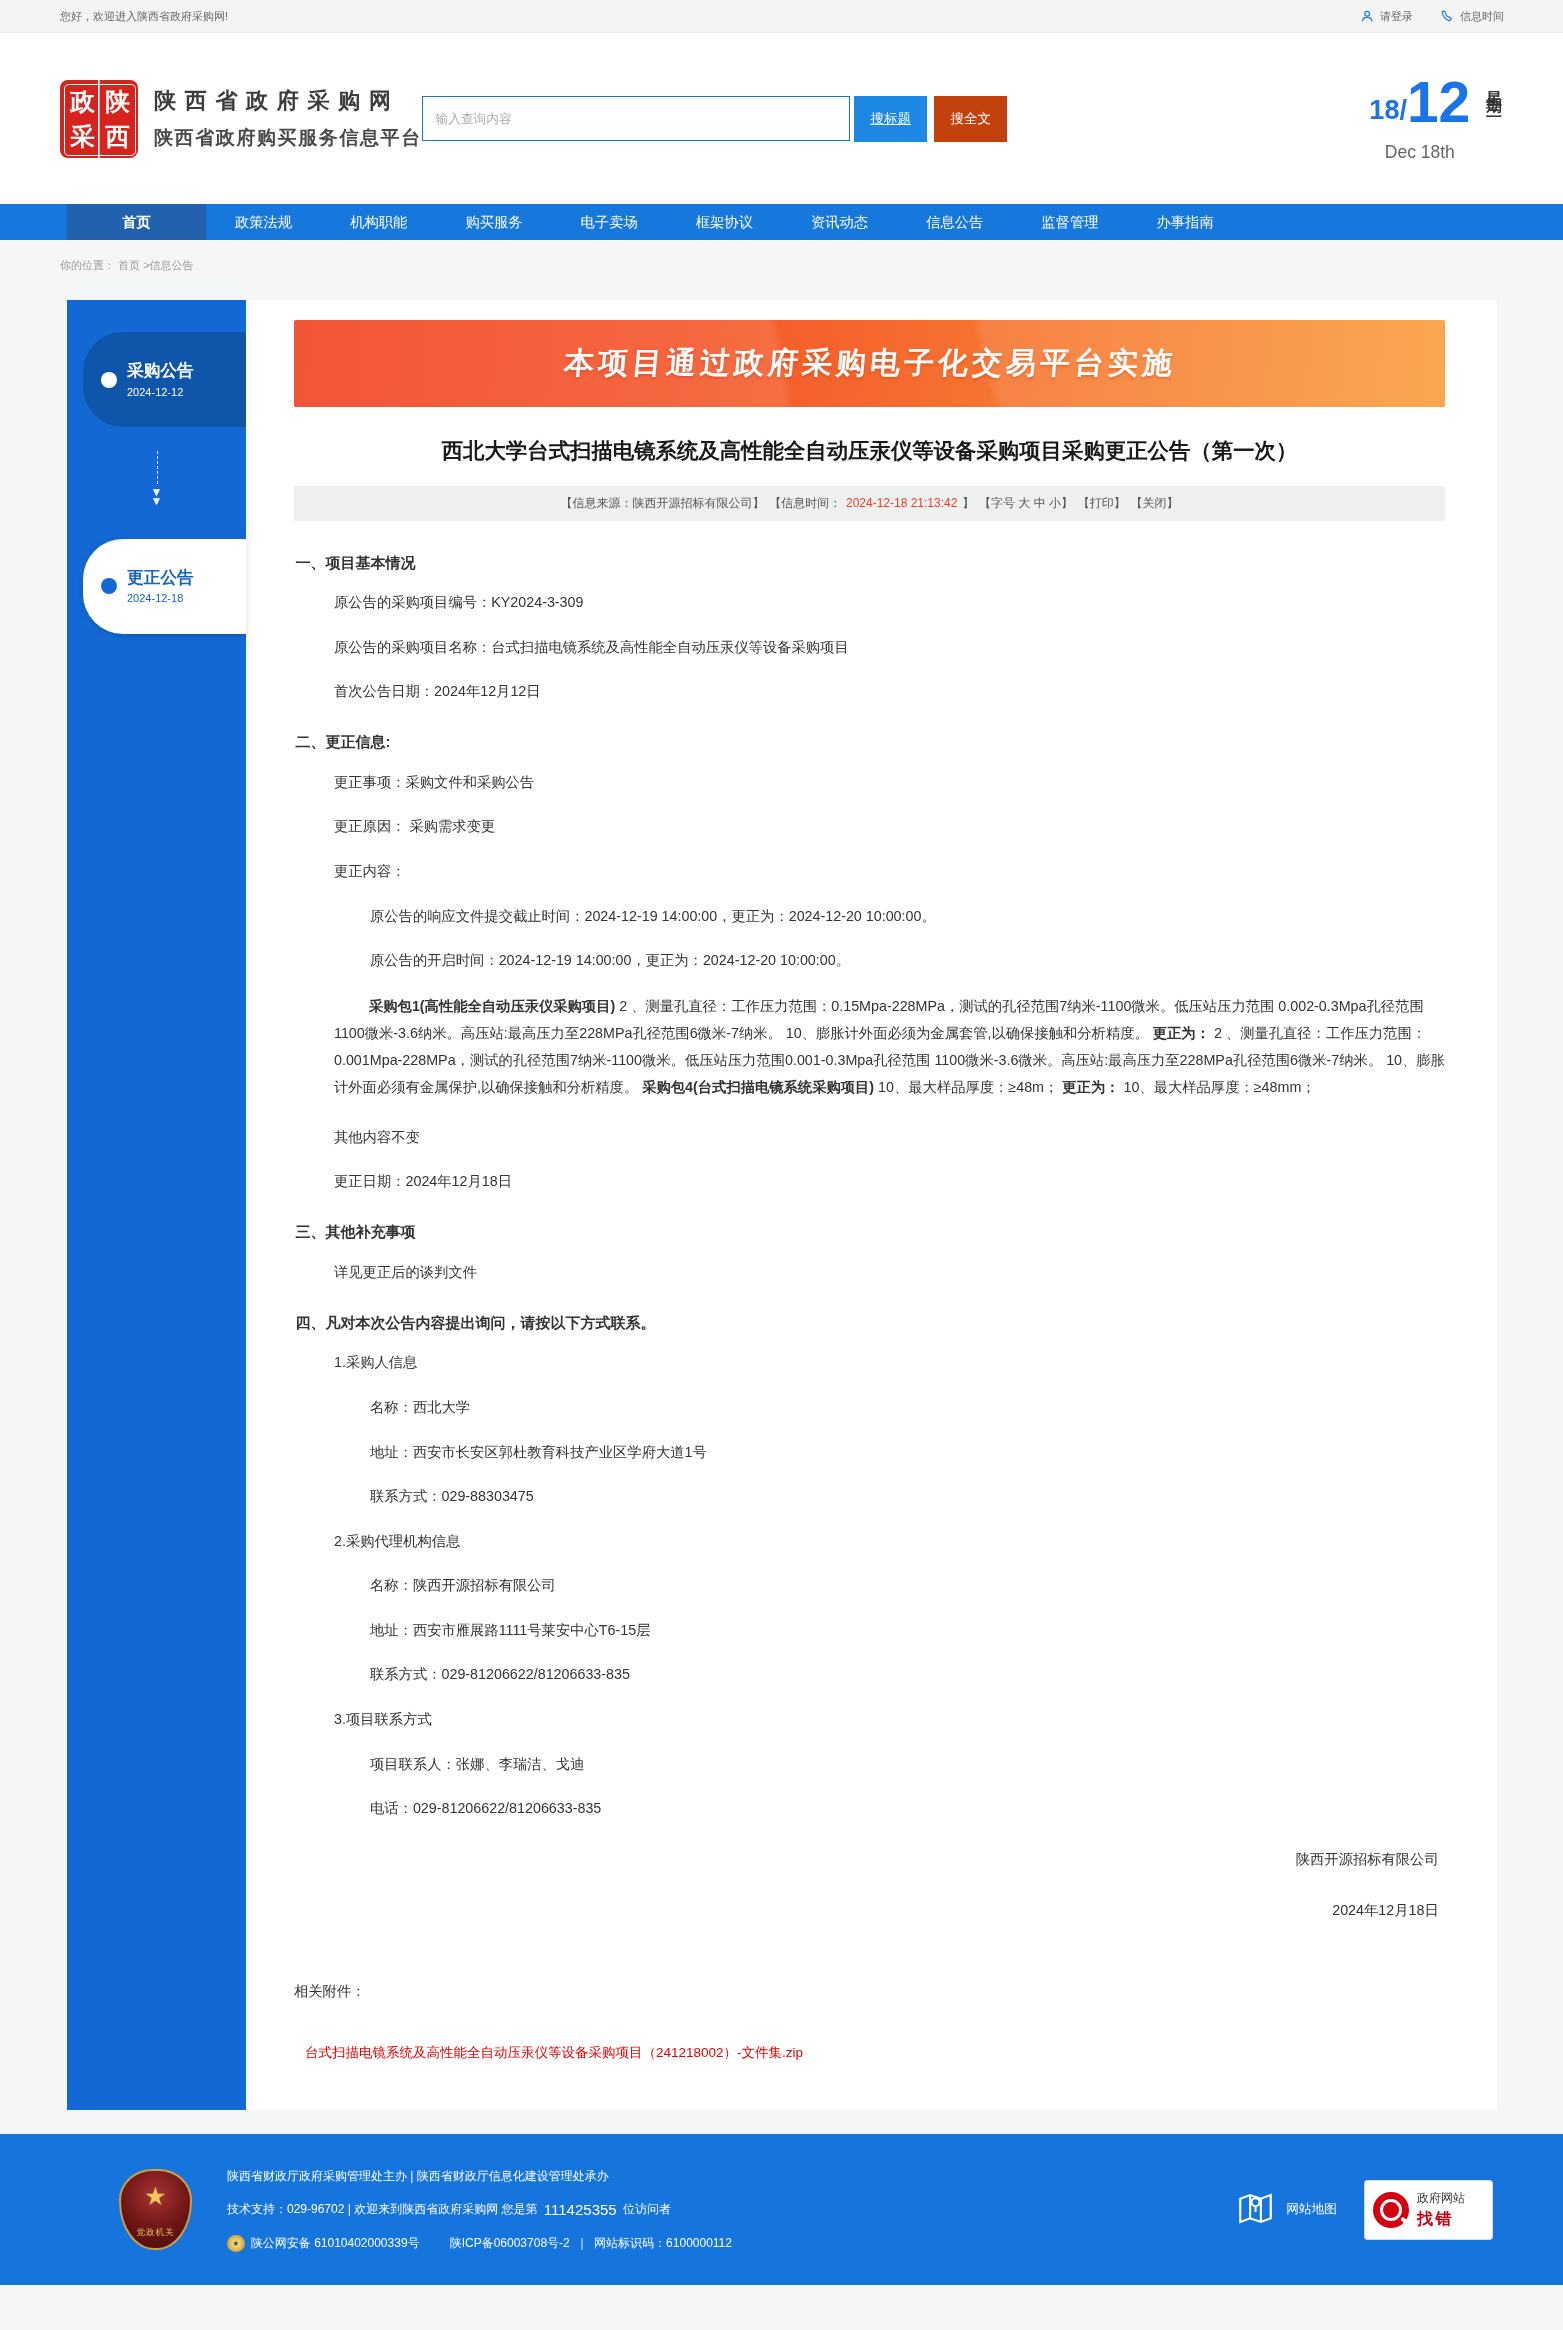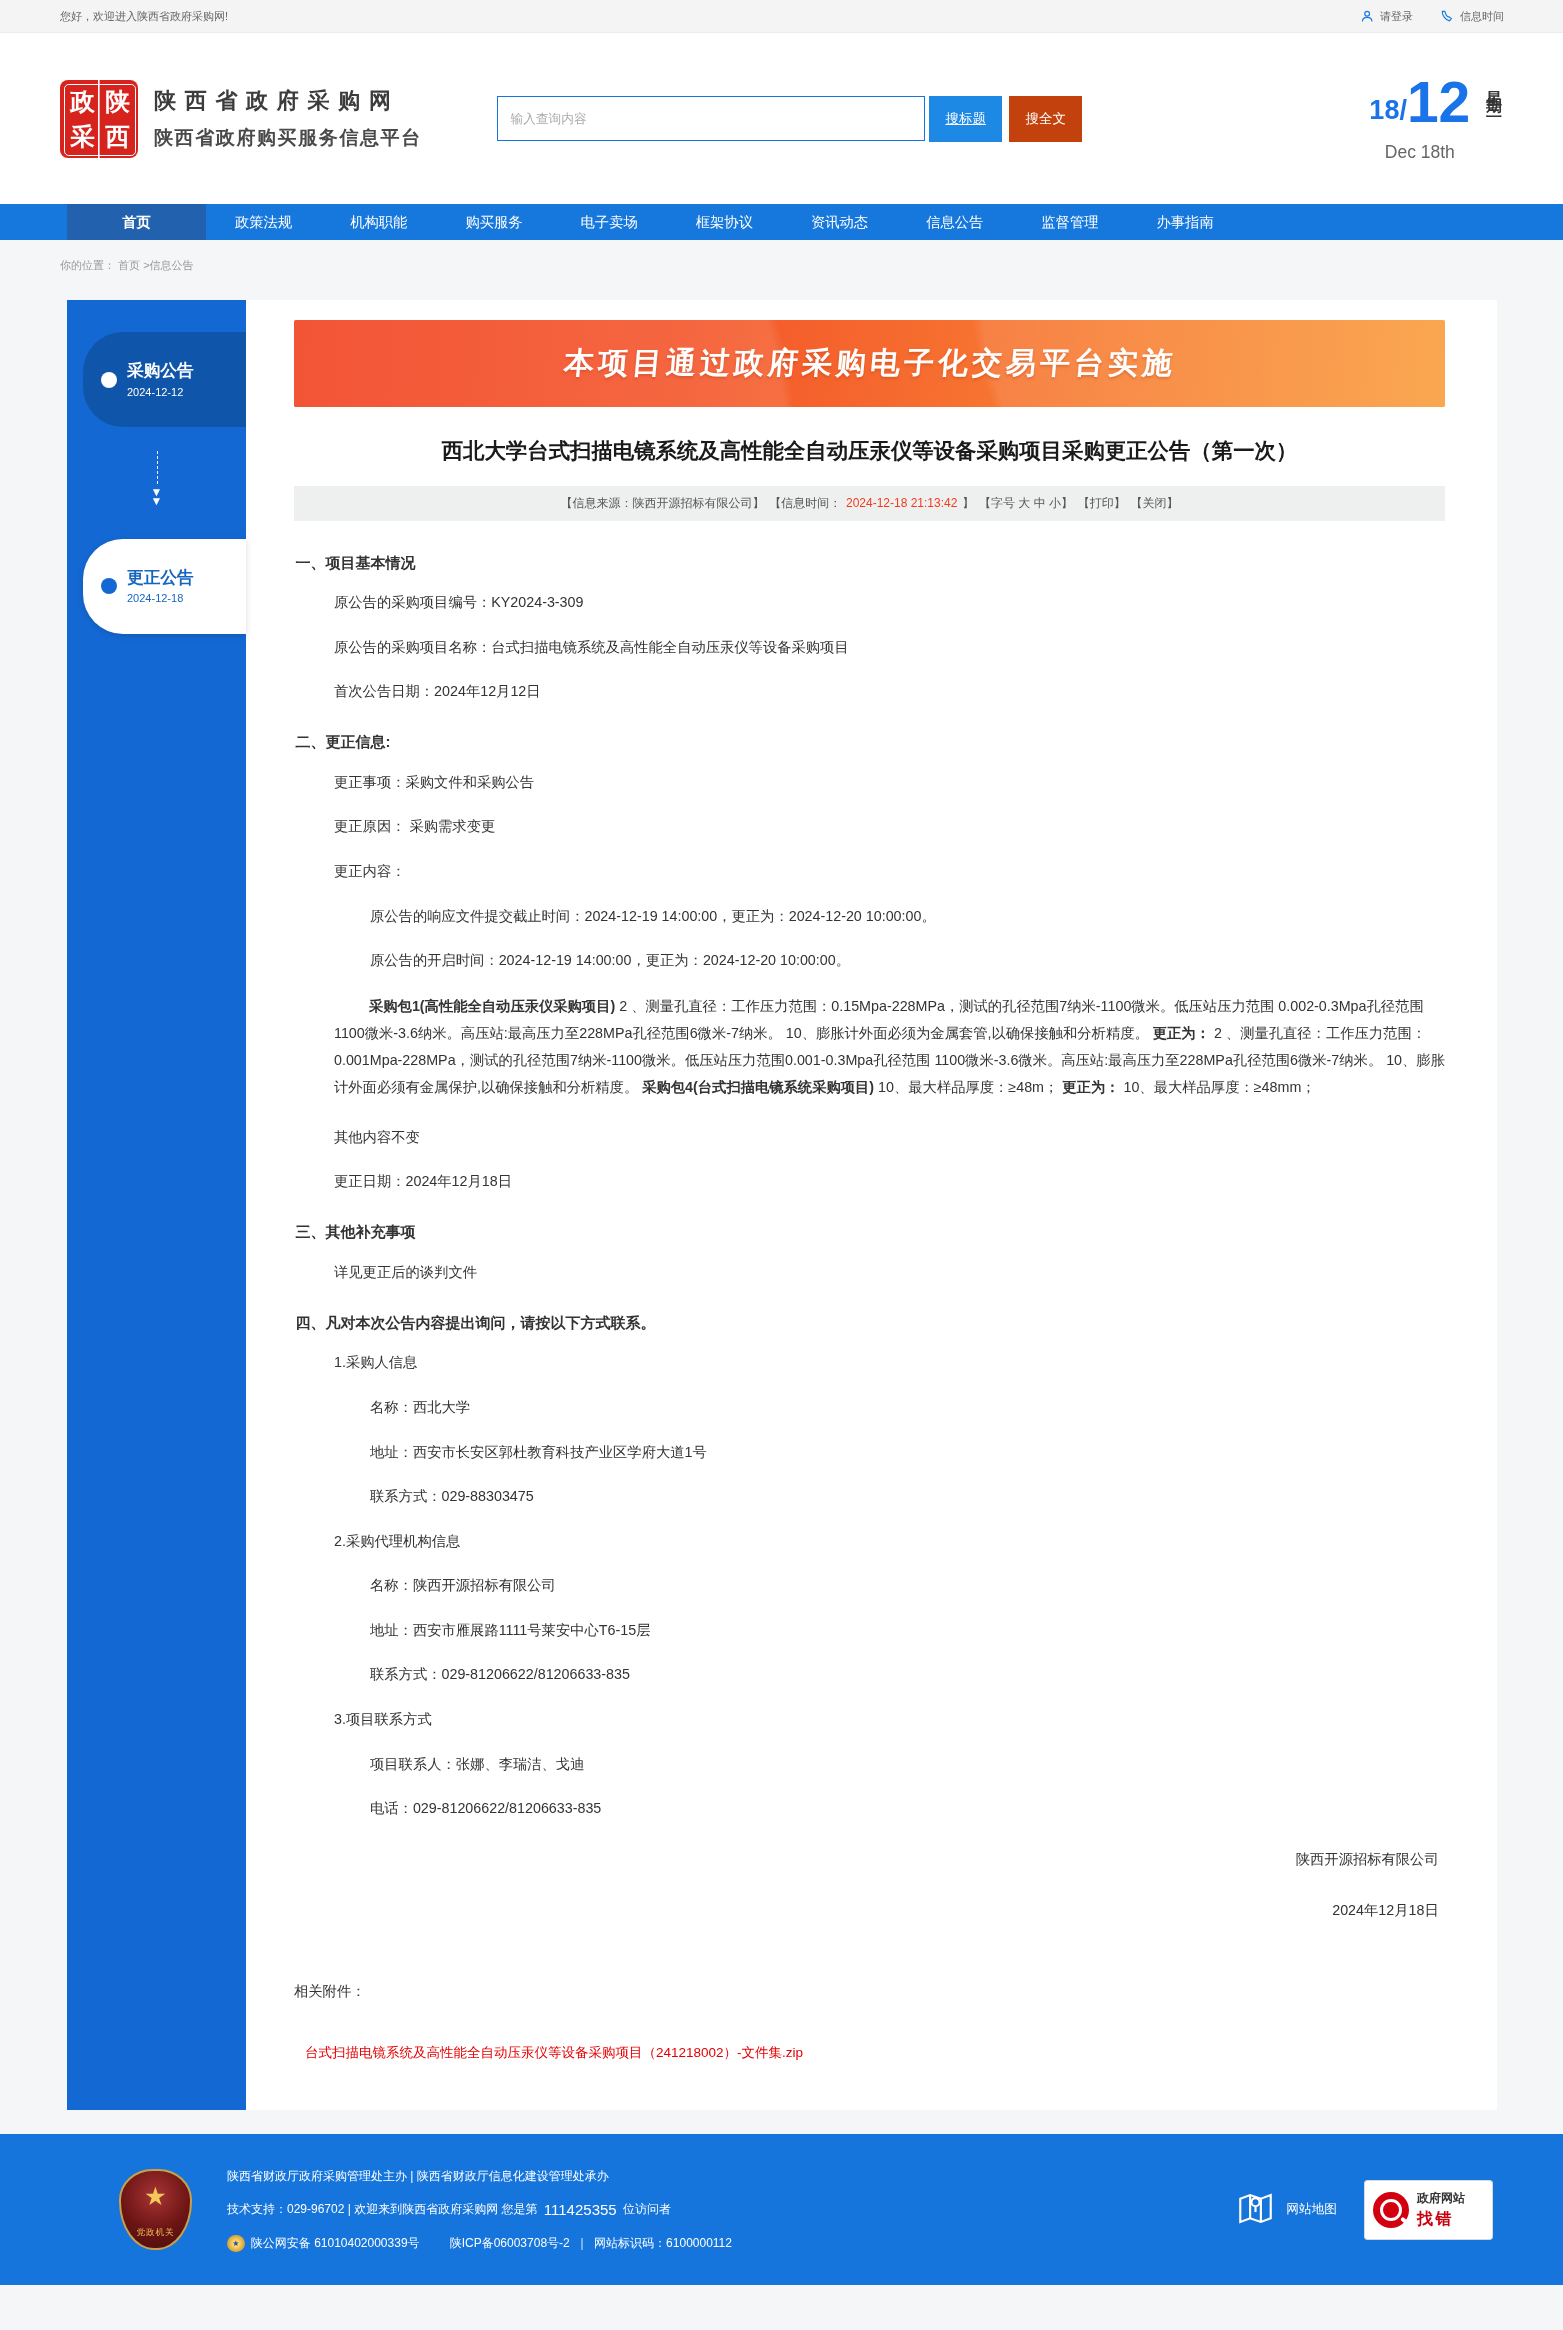--- a/index.html
+++ b/index.html
@@ -16,21 +16,21 @@
   
   .header{background:#fff;height:171px;}
   .header-inner{display:flex;align-items:center;height:100%;padding:0 60px;}
   .brand{display:flex;align-items:center;}
   .seal{width:78px;height:78px;background:linear-gradient(#fff,#fff) 50% 0/1.6px 100% no-repeat,#d7231d;border-radius:8px;padding:4px;box-sizing:border-box;}
   .seal-in{width:100%;height:100%;border:1.6px solid #fff;border-radius:4.8px;display:grid;grid-template-columns:1fr 1fr;align-items:center;justify-items:center;}
   .seal-in span{color:#fff;font-size:24.6px;font-weight:bold;line-height:1;}
   .brand-text{margin-left:16px;}
   .site-title{font-size:22px;font-weight:bold;color:#3c3c3c;letter-spacing:8.7px;}
   .site-subtitle{font-size:19px;font-weight:bold;color:#4a4a4a;letter-spacing:1.6px;margin-top:9.5px;}
-  .search{display:flex;align-items:center;margin-left:75px;justify-content:center;}
+  .search{display:flex;align-items:center;justify-content:center;}
   .search input{width:401px;height:43px;border:1.6px solid #1575dc;font-size:12.7px;padding:0 12.7px;outline:none;color:#333;}
   .search input::placeholder{color:#aaa;}
   .btn{height:46px;width:73px;border:none;color:#fff;font-size:13.5px;cursor:pointer;font-family:inherit;}
   .btn-title{background:#1e88e5;margin-left:4px;text-decoration:underline;}
   .btn-full{background:#c2410c;margin-left:7.1px;}
   .datebox{margin-left:auto;display:flex;align-items:flex-start;}
   .date-main{display:flex;flex-direction:column;align-items:center;}
   .date-row{display:flex;align-items:flex-start;}
   .date-dm{color:#1a73e8;font-size:27px;font-weight:bold;margin-top:20.6px;}
   .date-day{color:#1a73e8;font-size:57px;font-weight:bold;line-height:1;}
@@ -100,21 +100,21 @@
   .visitor{font-size:15px;font-weight:normal;}
   .badge-dot{width:17.5px;height:17.5px;border-radius:50%;background:radial-gradient(circle,#ffd76a 25%,#c79a36 75%);display:inline-flex;align-items:center;justify-content:center;color:#1b4fa0;font-size:8px;flex-shrink:0;}
   .gap{display:inline-block;width:17.5px;}
   .footer-right{display:flex;align-items:center;gap:27px;}
   .sitemap{display:flex;align-items:center;gap:9.5px;cursor:pointer;}
   .sitemap-label{font-size:12.7px;}
   .error-card{width:129px;height:60px;background:#fff;border:0.8px solid #d9d9d9;border-radius:3.2px;display:flex;align-items:center;gap:8px;padding:0 8px;box-sizing:border-box;cursor:pointer;}
   .ec-icon{width:36px;height:36px;border-radius:50%;background:#d3000f;position:relative;flex-shrink:0;}
   .ec-icon::before{content:"";position:absolute;inset:7.1px;border:3.2px solid #fff;border-radius:50%;}
   .ec-icon::after{content:"";position:absolute;width:12px;height:4px;background:#fff;bottom:4px;right:-3.2px;transform:rotate(40deg);border-radius:1.6px;}
-  .ec-line1{color:#333;font-weight:bold;font-size:12px;}
+  .ec-line1{color:#333;font-weight:normal;font-size:12px;}
   .ec-line2{color:#c9000e;font-weight:bold;font-size:16px;letter-spacing:2.4px;margin-top:2.4px;}
 </style>
 </head>
 <body>
 
 <div class="page">
 
   <div class="topbar">
     <div class="topbar-inner">
       <span>您好，欢迎进入陕西省政府采购网!</span>

